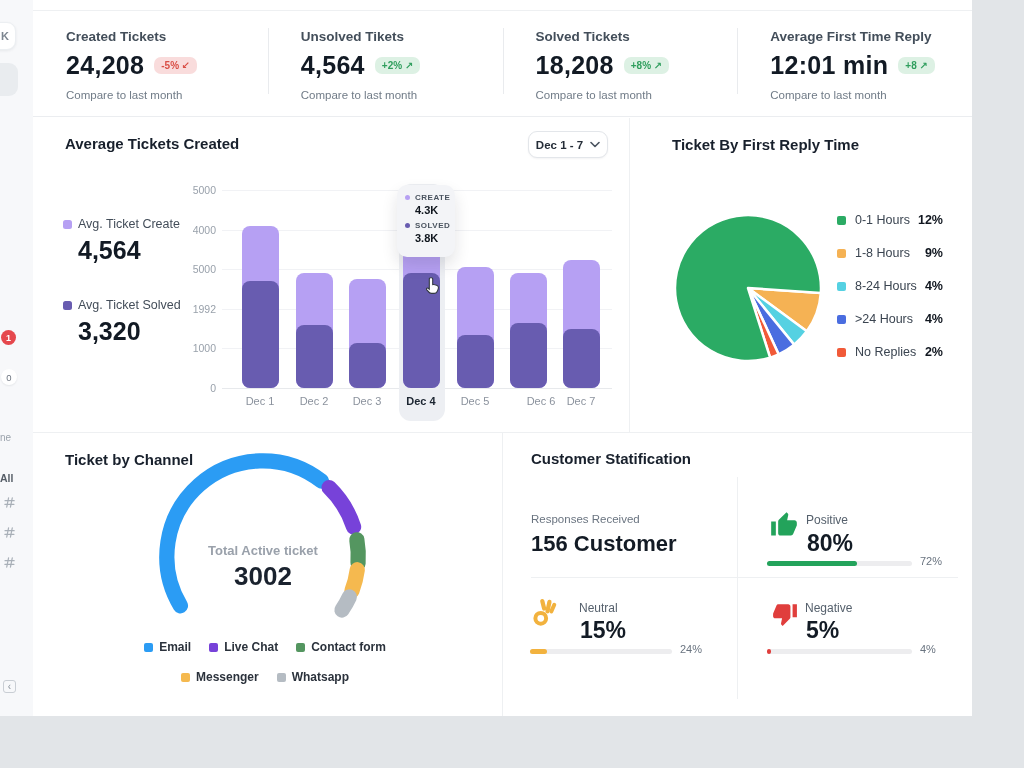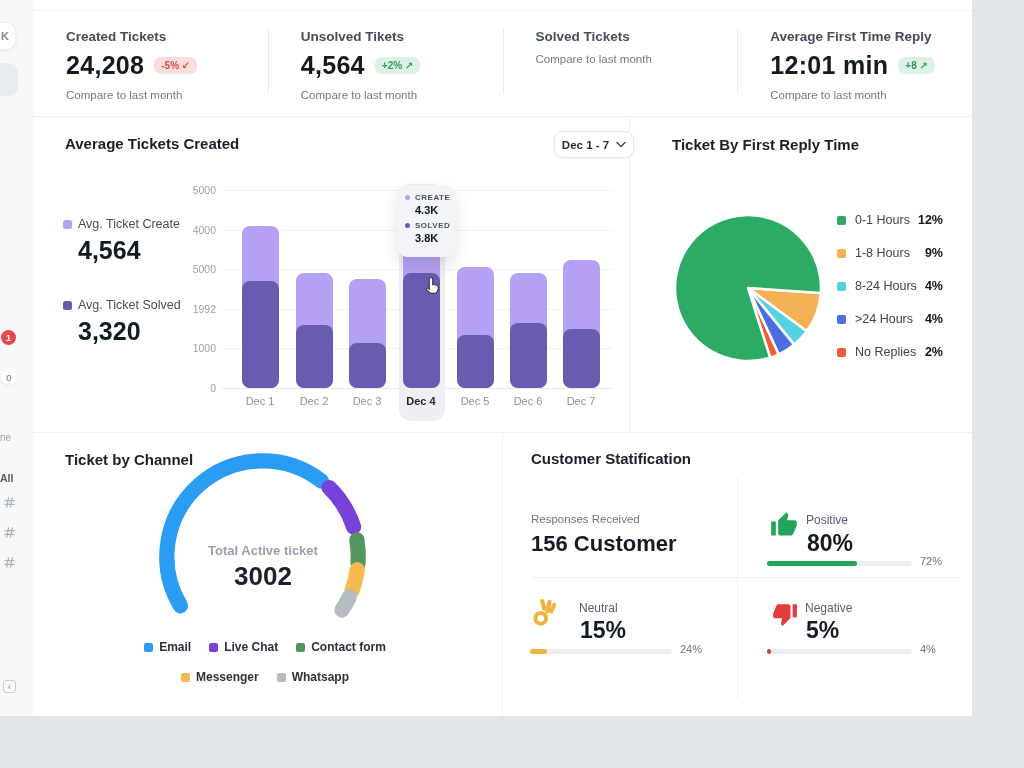--- a/index.html
+++ b/index.html
@@ -36,21 +36,21 @@
   .badge.up{background:#ddf1e4;color:#2f9e5d;}
   .stat-note{font-size:11.5px;color:#707b87;margin-top:9px;}
   
   .vdiv1{position:absolute;left:596px;top:118px;height:314px;border-left:1px solid #eef0f2;}
   .hdiv1{position:absolute;left:0;top:432px;width:939px;border-top:1px solid #eef0f2;}
   .vdiv2{position:absolute;left:469px;top:433px;height:283px;border-left:1px solid #eef0f2;}
   .panel-title{position:absolute;font-size:15px;font-weight:700;color:#18202c;}
   
   .dropdown{position:absolute;left:495px;top:131px;width:80px;height:27px;background:#fff;border:1px solid #e3e6ea;
             border-radius:9px;box-shadow:0 1px 2px rgba(16,24,40,.05);display:flex;align-items:center;
-            justify-content:center;gap:7px;font-size:11.5px;font-weight:700;color:#242c37;box-sizing:border-box;margin-left:26px;}
+            justify-content:center;gap:7px;font-size:11.5px;font-weight:700;color:#242c37;box-sizing:border-box;}
   .bc-chip{position:absolute;width:9px;height:9px;border-radius:2.5px;}
   .bc-leg-label{position:absolute;font-size:12.5px;color:#434d59;}
   .bc-leg-value{position:absolute;font-size:25px;font-weight:800;color:#121a24;}
   .grid{position:absolute;left:189px;width:390px;border-top:1px solid #f1f2f5;z-index:0;}
   .grid.g0{border-color:#e7e9ec;}
   .ylab{position:absolute;left:139px;width:44px;text-align:right;font-size:10.5px;color:#99a1ab;z-index:0;}
   .hover-band{position:absolute;left:366px;top:184px;width:46px;height:237px;background:#edeff3;border-radius:12px;z-index:1;}
   .bar{position:absolute;border-radius:8px;z-index:2;}
   .xlab{position:absolute;top:395px;width:60px;text-align:center;font-size:11px;color:#8b929d;z-index:2;}
   .xlab.on{color:#1b2430;font-weight:700;}
@@ -143,20 +143,24 @@
       <div class="stat">
         <div class="stat-label">Unsolved Tikets</div>
         <div class="stat-value-row">
           <span class="stat-value">4,564</span>
           <span class="badge up"><span>+2%</span> <span>↗</span></span>
         </div>
         <div class="stat-note">Compare to last month</div>
       </div>
       <div class="stat">
         <div class="stat-label">Solved Tickets</div>
+        <div class="stat-value-row">
+          <span class="stat-value">18,208</span>
+          <span class="badge up"><span>+8%</span> <span>↗</span></span>
+        </div>
         <div class="stat-note">Compare to last month</div>
       </div>
       <div class="stat">
         <div class="stat-label">Average First Time Reply</div>
         <div class="stat-value-row">
           <span class="stat-value">12:01 min</span>
           <span class="badge up"><span>+8</span> <span>↗</span></span>
         </div>
         <div class="stat-note">Compare to last month</div>
       </div>
@@ -205,21 +209,21 @@
         <div class="bar" style="left: 315.5px; top: 343.252px; width: 37px; height: 44.748px; background: rgb(104, 92, 176);"></div>
         <div class="xlab" style="left: 304px;">Dec 3</div>
         <div class="bar" style="left: 369.5px; top: 249.4px; width: 37px; height: 138.6px; background: rgb(182, 160, 243);"></div>
         <div class="bar" style="left: 369.5px; top: 273.16px; width: 37px; height: 114.84px; background: rgb(104, 92, 176);"></div>
         <div class="xlab on" style="left: 358px;">Dec 4</div>
         <div class="bar" style="left: 423.5px; top: 267.22px; width: 37px; height: 120.78px; background: rgb(182, 160, 243);"></div>
         <div class="bar" style="left: 423.5px; top: 334.54px; width: 37px; height: 53.46px; background: rgb(104, 92, 176);"></div>
         <div class="xlab" style="left: 412px;">Dec 5</div>
         <div class="bar" style="left: 476.5px; top: 273.16px; width: 37px; height: 114.84px; background: rgb(182, 160, 243);"></div>
         <div class="bar" style="left: 476.5px; top: 323.056px; width: 37px; height: 64.944px; background: rgb(104, 92, 176);"></div>
-        <div class="xlab" style="left: 465px;">Dec 6</div>
+        <div class="xlab" style="left: 478px;">Dec 6</div>
         <div class="bar" style="left: 529.5px; top: 260.488px; width: 37px; height: 127.512px; background: rgb(182, 160, 243);"></div>
         <div class="bar" style="left: 529.5px; top: 328.6px; width: 37px; height: 59.4px; background: rgb(104, 92, 176);"></div>
         <div class="xlab" style="left: 518px;">Dec 7</div>
       </div>
 
     <div class="tooltip">
       <div class="tt-row">
           <span class="dot" style="background: rgb(182, 160, 243);"></span>
           <span>CREATE</span>
         </div>

